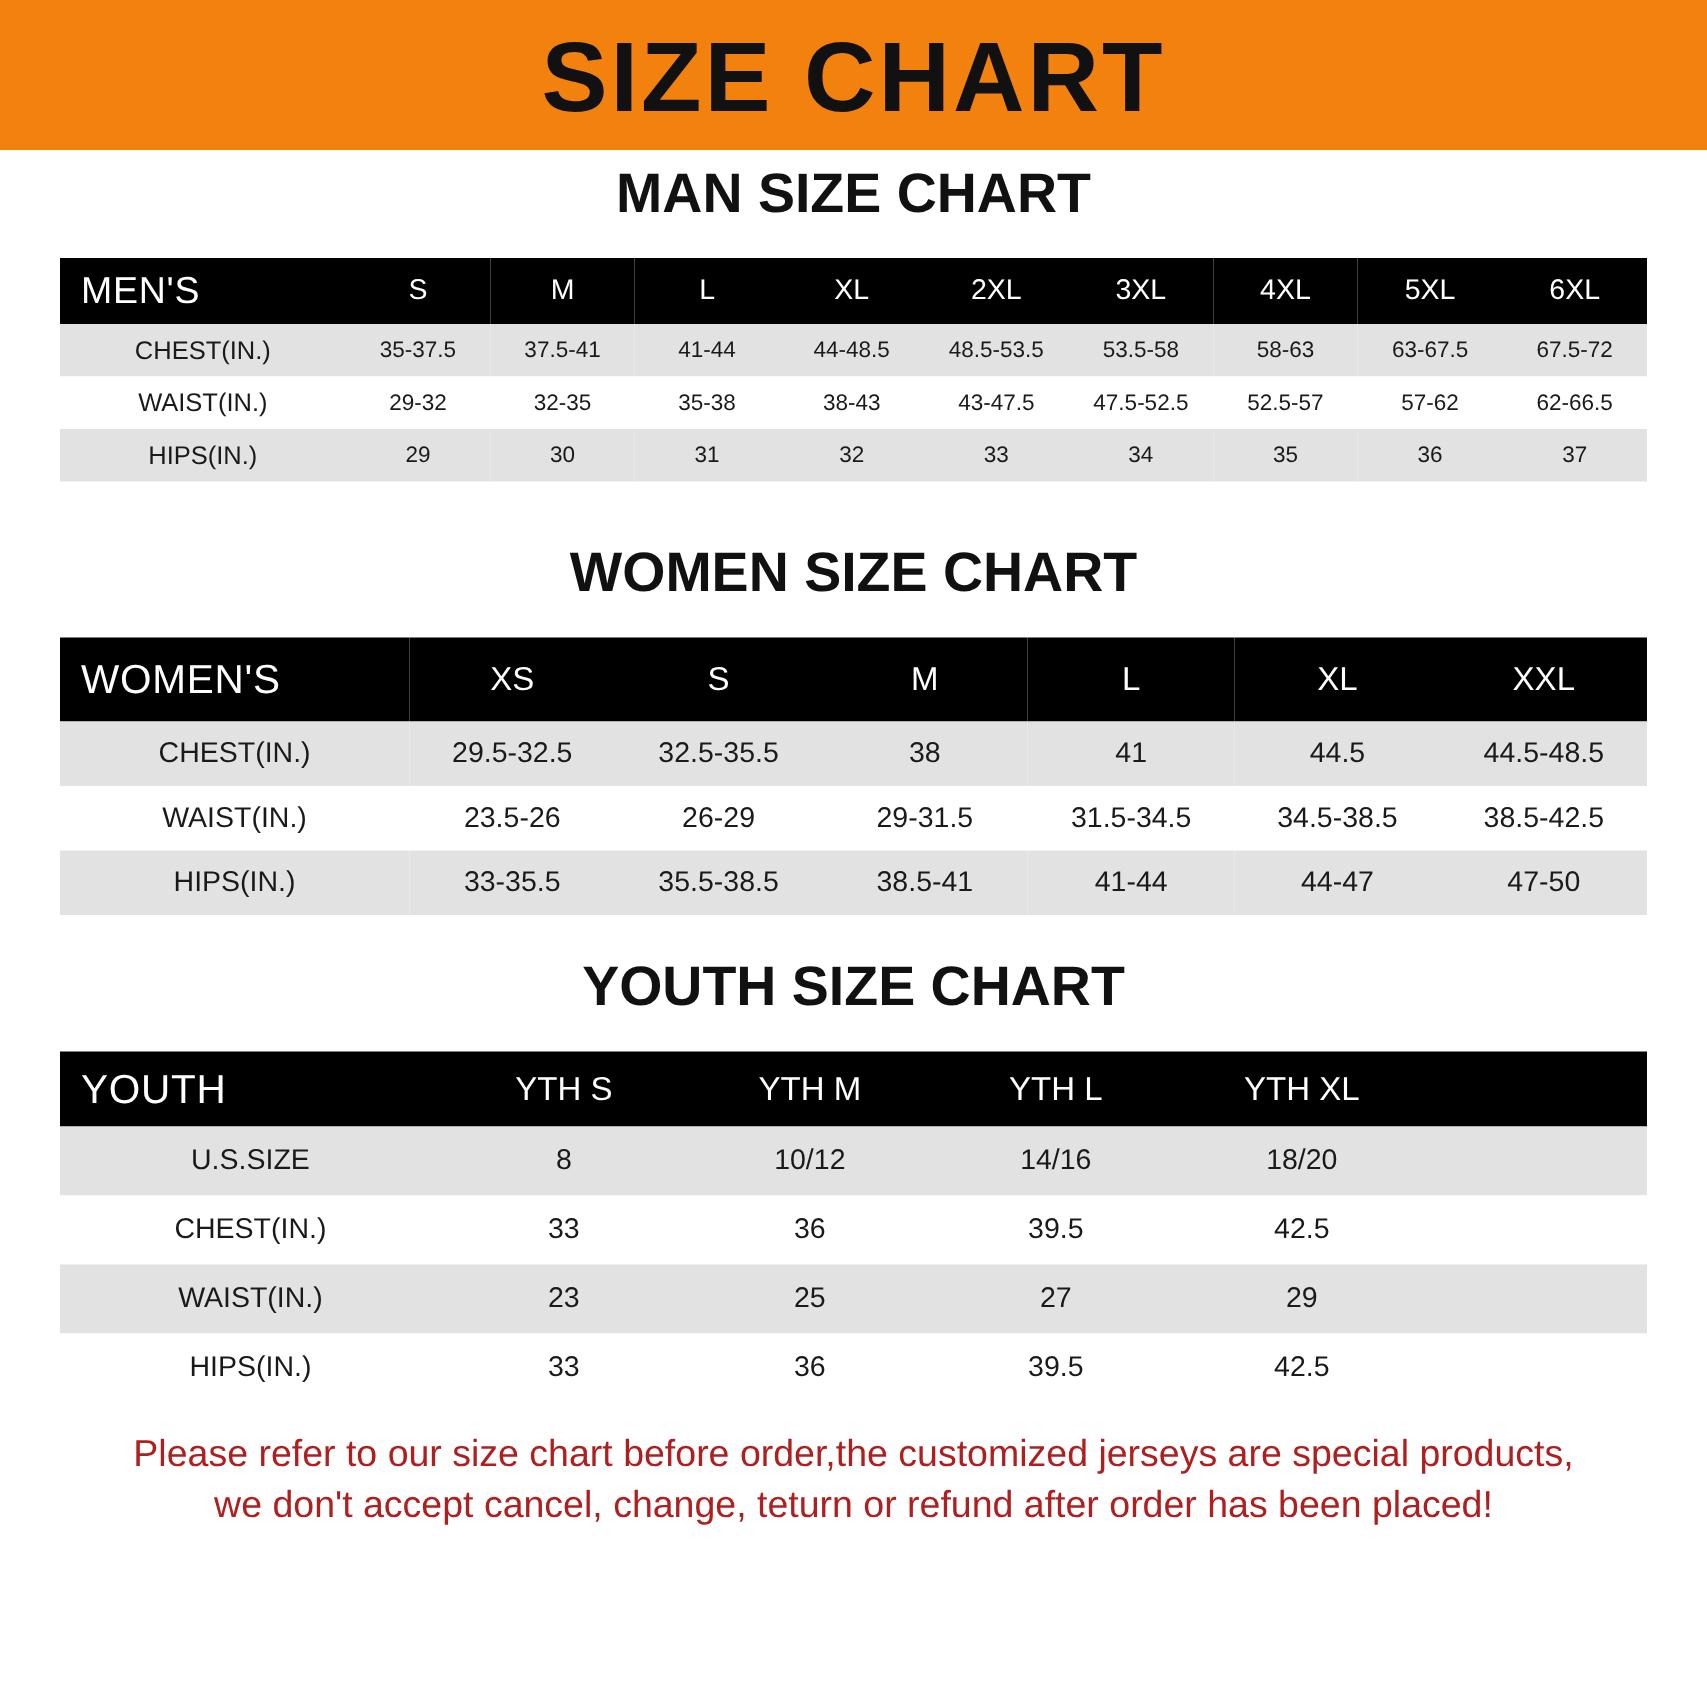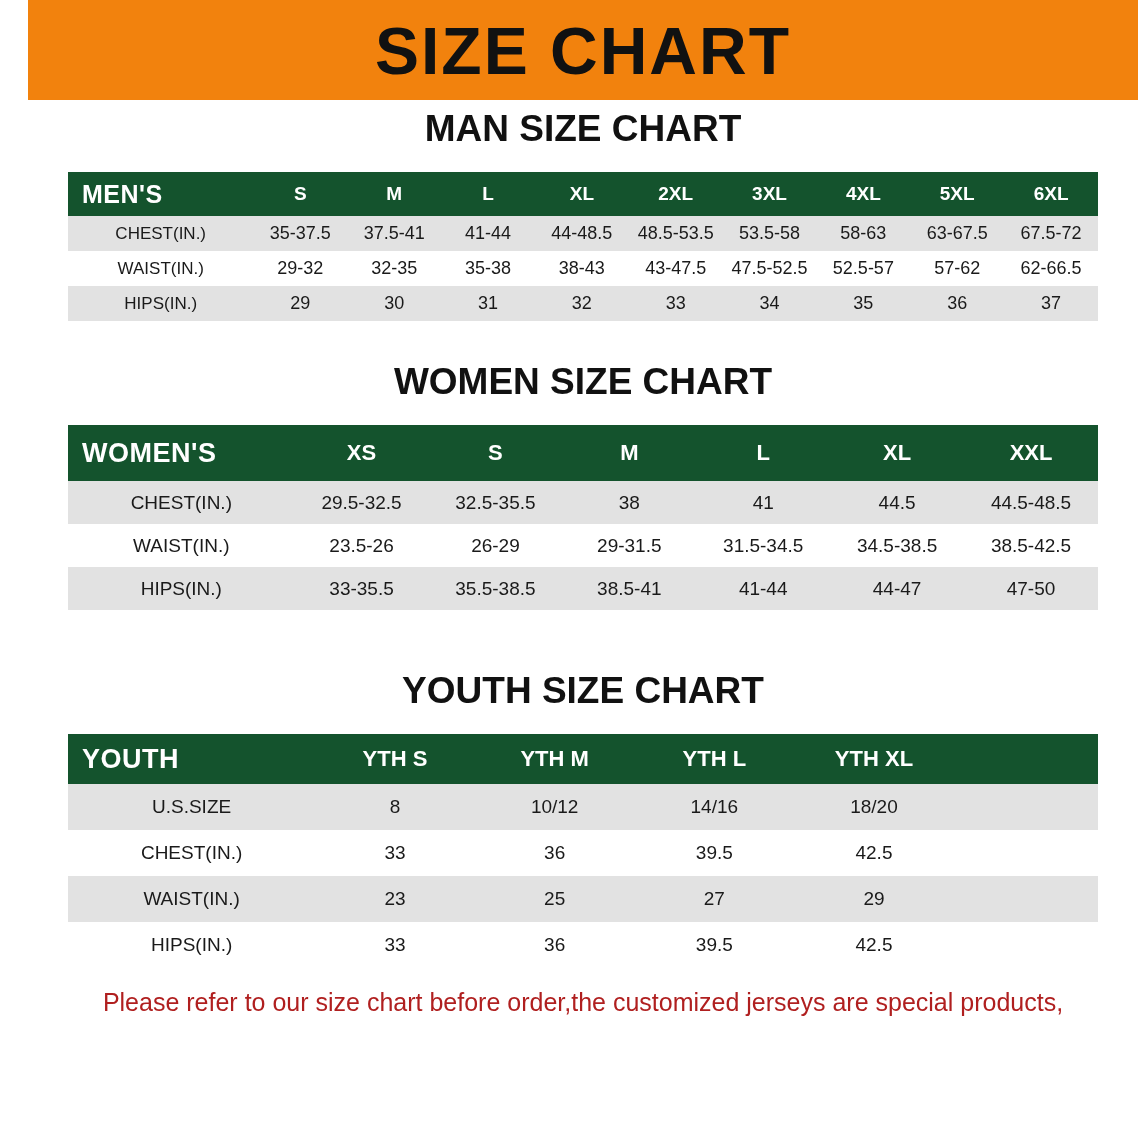--- a/index.html
+++ b/index.html
@@ -7,21 +7,20 @@
     margin: 0; padding: 0;
     width: 1138px; height: 1132px;
     background: #ffffff;
     font-family: "Liberation Sans", sans-serif;
   }
   .page {
     width: 1138px; height: 1132px;
     position: relative;
     background: #ffffff;
     overflow: hidden;
-    padding-left: 28px;
   }
   
   .banner {
     width: 100%;
     height: 100px;
     background: #f2820d;
     display: flex;
     align-items: center;
     justify-content: center;
   }
@@ -36,33 +35,33 @@
   }
   
   .section-title {
     text-align: center;
     font-weight: bold;
     color: #111111;
     font-family: "Liberation Sans", sans-serif;
   }
   .title-man   { font-size: 37px; margin: 8px 0 22px; }
   .title-women { font-size: 37px; margin: 40px 0 22px; }
-  .title-youth { font-size: 37px; margin: 60px 0 22px; }
+  .title-youth { font-size: 37px; margin: 27px 0 22px; }
 
   
   .tbl-wrap { padding: 0 40px; }
   table {
     width: 100%;
     border-collapse: collapse;
     table-layout: fixed;
   }
   thead th {
-    background: #14532d;
+    background: #000000;
     color: #ffffff;
-    font-weight: bold;
+    font-weight: normal;
     font-family: "Liberation Sans", sans-serif;
   }
   .hdr-label {
     text-align: left;
     padding-left: 14px;
     letter-spacing: 0.5px;
   }
   tbody td {
     text-align: center;
     color: #1a1a1a;
@@ -71,21 +70,21 @@
   tbody td.rowlabel {
     text-align: center;
     color: #1a1a1a;
   }
   tbody tr.alt td { background: #e2e2e2; }
   tbody tr.plain td { background: #ffffff; }
 
   
   .men thead th { height: 44px; font-size: 19px; }
   .men thead th.hdr-label { font-size: 25px; }
-  .men tbody td { height: 35px; font-size: 18px; }
+  .men tbody td { height: 35px; font-size: 15px; }
   .men tbody td.rowlabel { font-size: 17px; }
 
   
   .women thead th { height: 56px; font-size: 22px; }
   .women thead th.hdr-label { font-size: 27px; }
   .women tbody td { height: 43px; font-size: 19px; }
 
   
   .youth thead th { height: 50px; font-size: 22px; }
   .youth thead th.hdr-label { font-size: 27px; }
@@ -260,15 +259,16 @@
           <td>39.5</td>
           <td>42.5</td>
           <td></td>
         </tr>
       </tbody>
     </table>
   </div>
 
   <div class="note">
     <span>Please refer to our size chart before order,the customized jerseys are special products,</span>
+    <span>we don't accept cancel, change, teturn or refund after order has been placed!</span>
   </div>
 
 </div>
 
 </body></html>

